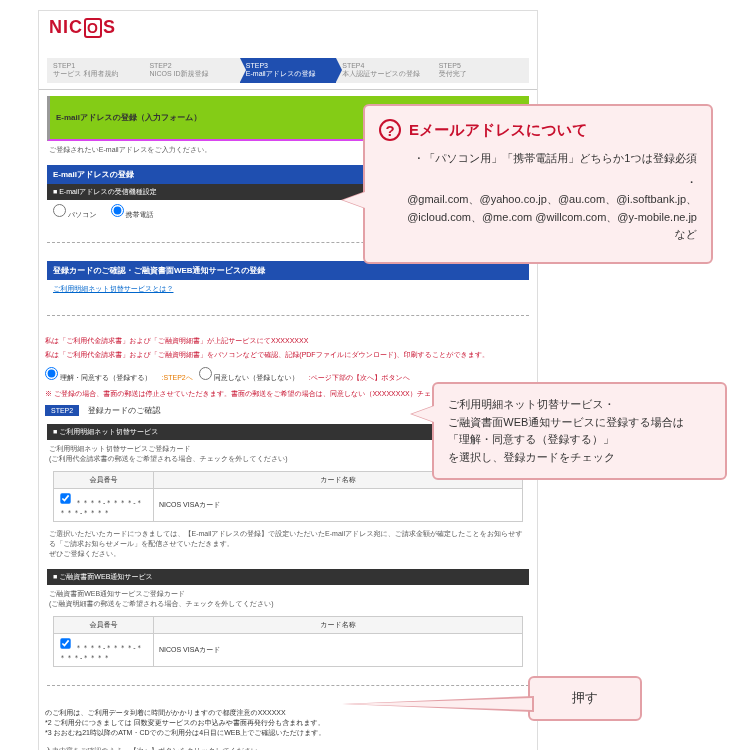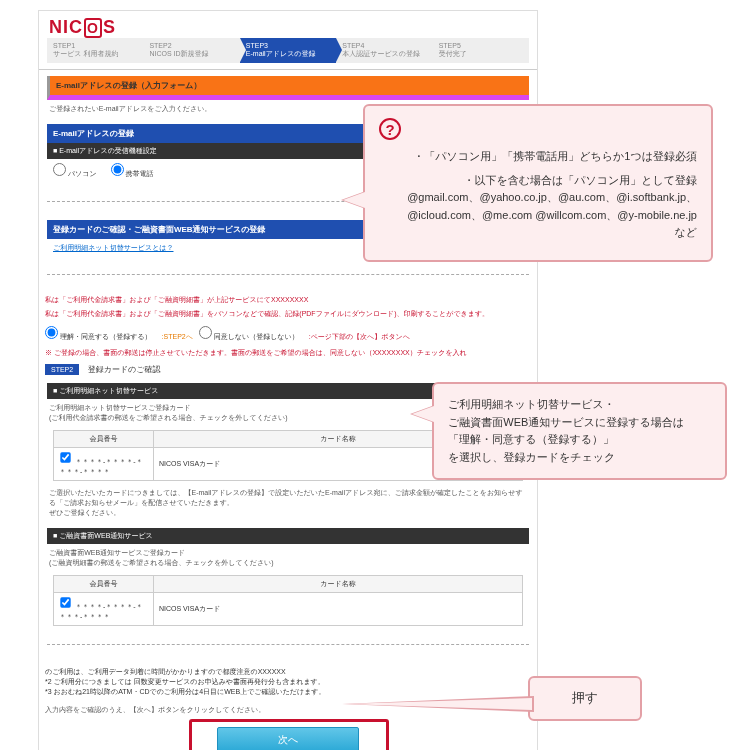--- a/index.html
+++ b/index.html
@@ -1,33 +1,33 @@
 <!DOCTYPE html>
 <html><head>
 <meta charset="utf-8">
 <style>
   * { box-sizing: border-box; margin: 0; padding: 0; }
   body { font-family: "Meiryo", "Hiragino Sans", sans-serif; font-size: 9px; background: #fff; color: #333; width: 740px; height: 750px; position: relative; overflow: hidden; }
 
   .page-wrap { position: absolute; left: 38px; top: 10px; width: 500px; border: 1px solid #ddd; background: #fff; }
 
-  .logo { padding: 6px 10px 0; }
+  .logo { padding: 6px 10px 20px; }
   .logo-text { font-size: 18px; font-weight: bold; letter-spacing: 1px; }
   .logo-text .n1 { color: #c8102e; }
 
   .steps { display: flex; padding: 0 8px 6px; border-bottom: 1px solid #ccc; gap: 0; }
   .step { flex: 1; background: #eee; color: #888; font-size: 7px; padding: 4px 6px; line-height: 1.2; position: relative; }
   .step.active { background: #1f4fb0; color: #fff; }
   .step .num { font-size: 7px; }
   .step::after { content: ""; position: absolute; right: -6px; top: 0; width: 0; height: 0; border-top: 12px solid transparent; border-bottom: 12px solid transparent; border-left: 6px solid #eee; z-index: 2; }
   .step.active::after { border-left-color: #1f4fb0; }
   .step:last-child::after { display: none; }
 
   .section { margin: 6px 8px; }
-  .section-title-grey { background: #f97316; font-weight: bold; font-size: 8px; padding: 4px 6px; border-left: 3px solid #999; border-bottom: 5px solid #d946ef; }
+  .section-title-grey { background: #84cc16; font-weight: bold; font-size: 8px; padding: 16px 6px; border-left: 3px solid #999; border-bottom: 2px solid #d946ef; }
   .small-note { font-size: 7px; color: #555; padding: 4px 2px; }
 
   .bar-blue { background: #1f4fb0; color: #fff; font-size: 8px; font-weight: bold; padding: 4px 6px; }
   .sub-black { background: #333; color: #fff; font-size: 7px; padding: 3px 6px; }
   .sub-black::before { content: "■ "; }
   .radio-row { padding: 4px 6px; font-size: 7px; }
   .radio-row label { margin-right: 12px; }
 
   .dotted-divider { border-top: 1px dashed #aaa; margin: 18px 8px; }
 
@@ -183,24 +183,25 @@
     <span class="next-btn">次へ</span>
     <div class="red-box"></div>
   </div>
 
 </div>
 
 <div class="callout callout1">
   <div class="ptr"></div>
   <div class="hdr">
     <span class="qmark">?</span>
+    <span>Eメールアドレスについて</span>
   </div>
   <ul>
     <li><span>「パソコン用」「携帯電話用」どちらか1つは登録必須</span></li>
-    <li><span>以下を含む場合は「パソコン用」として登録</span><br>
+    <li><br>
       <span class="indent">@gmail.com、@yahoo.co.jp、@au.com、@i.softbank.jp、@icloud.com、@me.com @willcom.com、@y-mobile.ne.jp　など</span>
     </li>
   </ul>
 </div>
 
 <div class="callout callout2">
   <div class="ptr"></div>
   <div style="white-space:pre-line;">ご利用明細ネット切替サービス・
 ご融資書面WEB通知サービスに登録する場合は
 「理解・同意する（登録する）」

